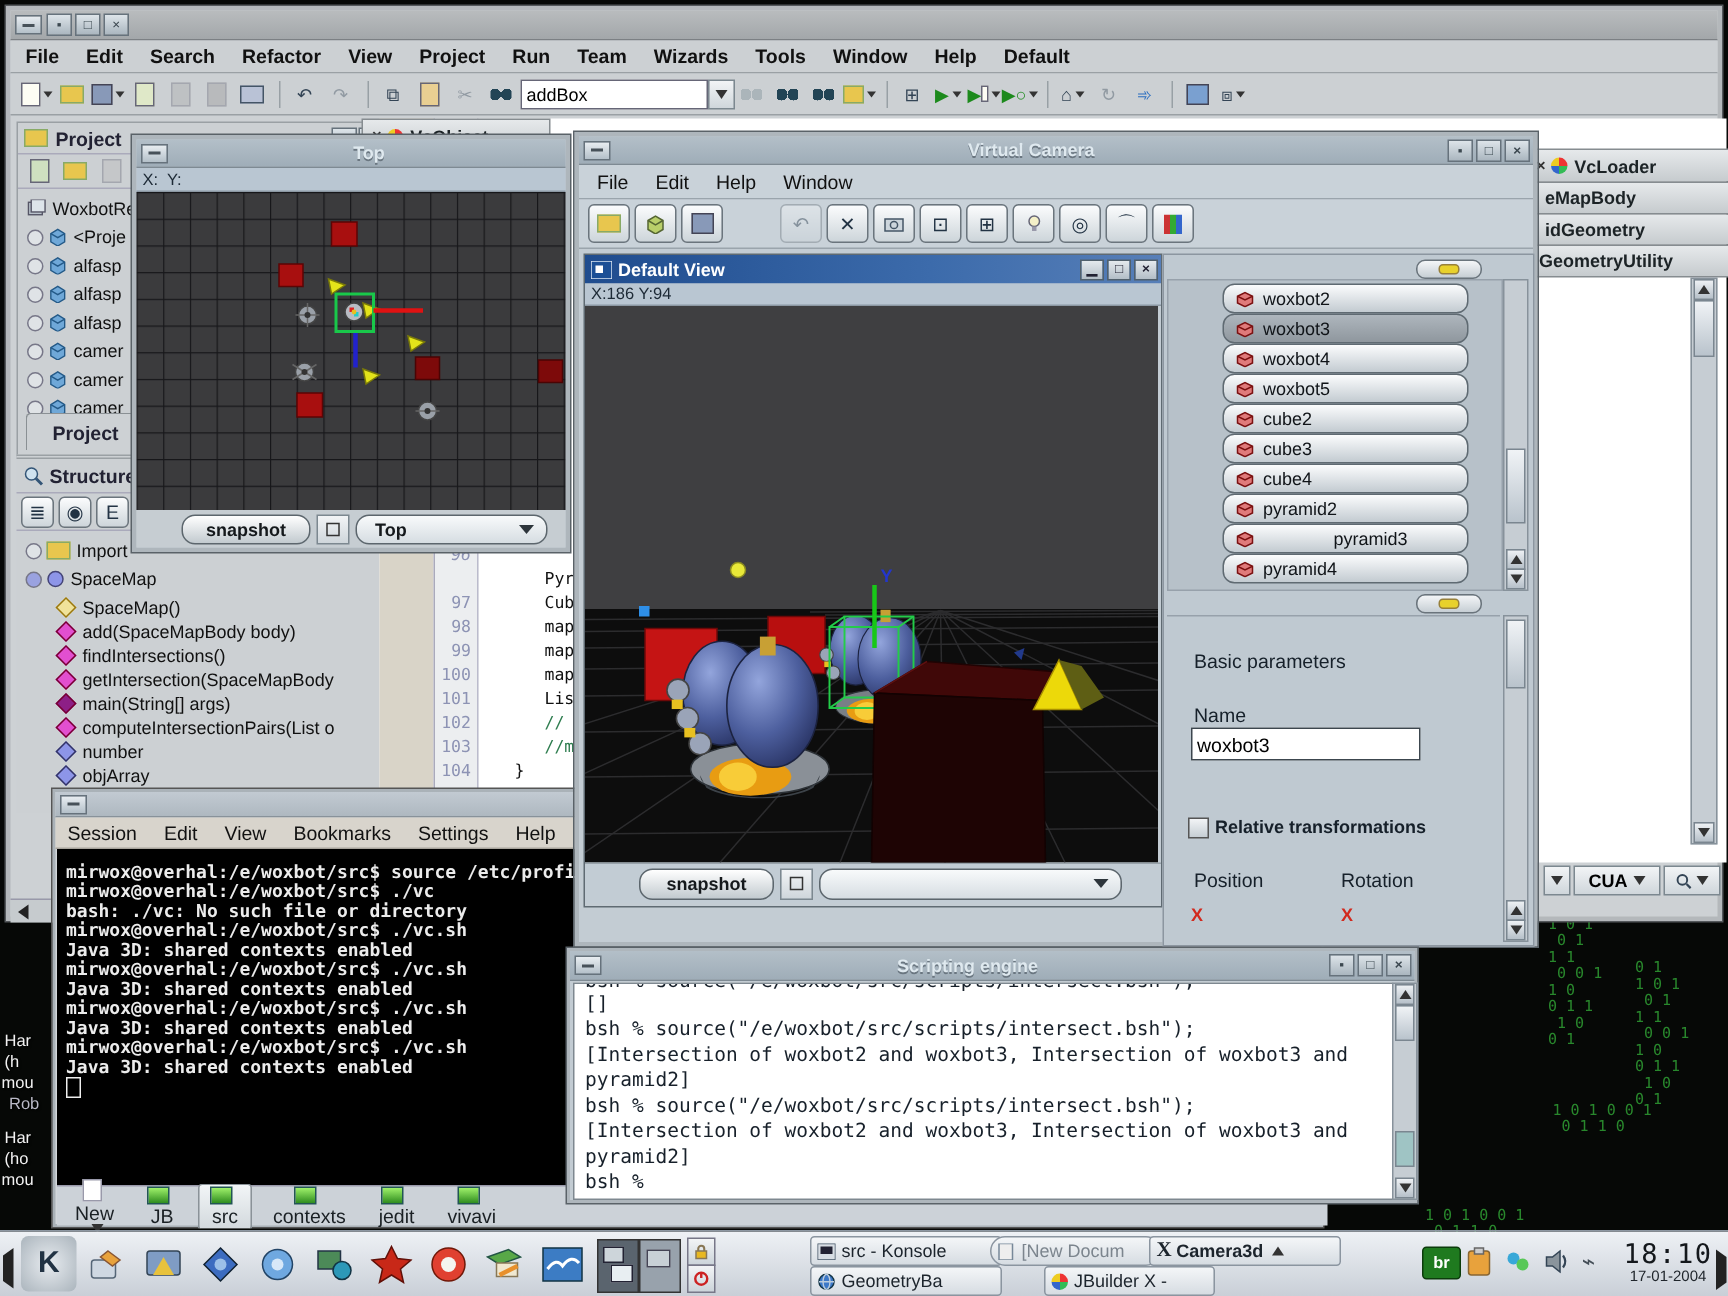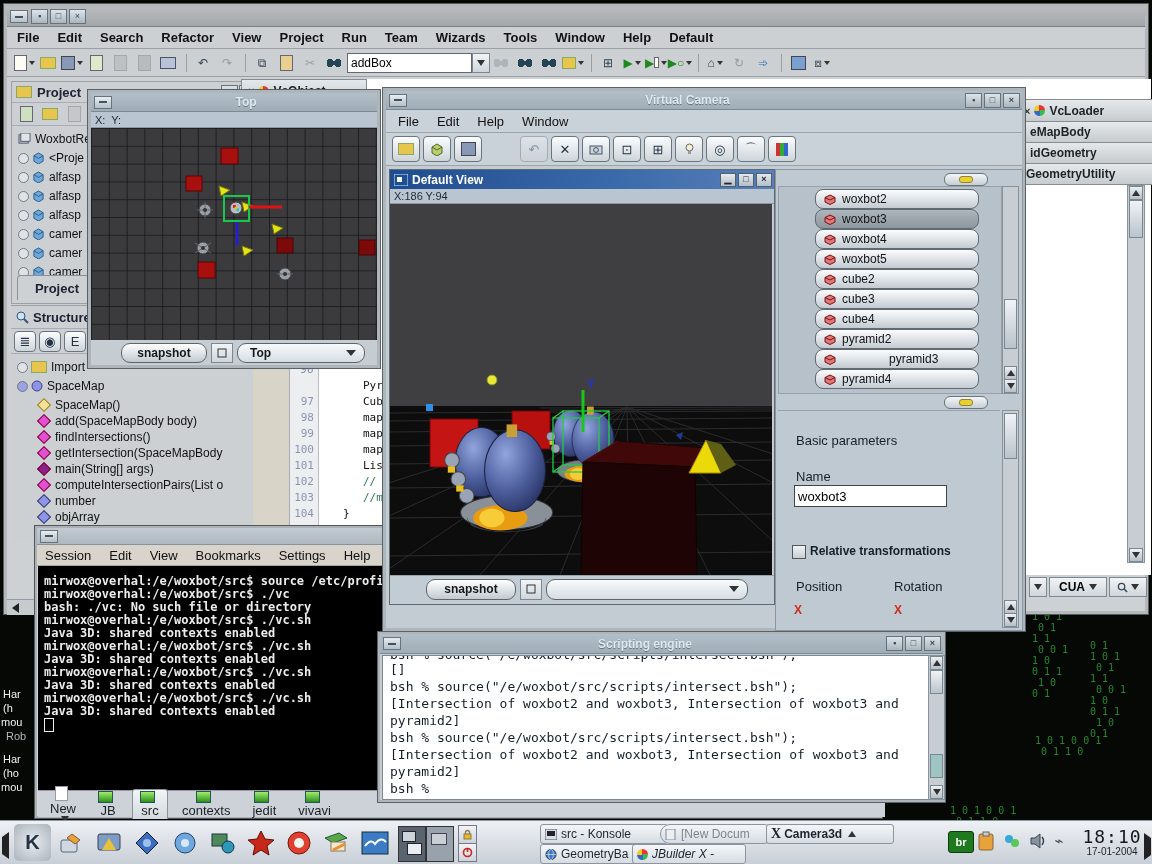--- a/index.html
+++ b/index.html
@@ -1032,21 +1032,21 @@
       <span class="tri-u" style="margin-left:6px;"></span>
     </div>
     <div class="twbtn" style="left:540px;top:23px;width:118px;">
       <svg class="mi" viewBox="0 0 12 12">
           <circle cx="6" cy="6" r="5.5" fill="#3c78c8" stroke="#134"></circle>
           <ellipse cx="6" cy="6" rx="2.5" ry="5.5" fill="none" stroke="#bcd"></ellipse>
           <line x1="0.5" y1="6" x2="11.5" y2="6" stroke="#bcd"></line>
         </svg>
       <span>GeometryBa</span>
     </div>
-    <div class="twbtn" style="left:632px;top:23px;width:104px;font-style:italic;">
+    <div class="twbtn" style="left:696px;top:23px;width:104px;">
       <span class="jbx" style="margin-right:4px;"></span>
       <span>JBuilder X -</span>
     </div>
 
     <span class="abs" style="left:948px;top:10px;width:24px;height:20px;background:#1f7a1f;border:1px solid #0c3c0c;border-radius:3px;display:flex;align-items:center;justify-content:center;color:#fff;font-weight:bold;font-size:11px;">
         <span>br</span>
       </span>
     <span class="tkicon" style="left:974px;top:8px;width:24px;height:24px;">
         <svg width="18" height="20" viewBox="0 0 18 20">
           <rect x="2" y="3" width="14" height="16" rx="2" fill="#e8a23c" stroke="#863"></rect>

